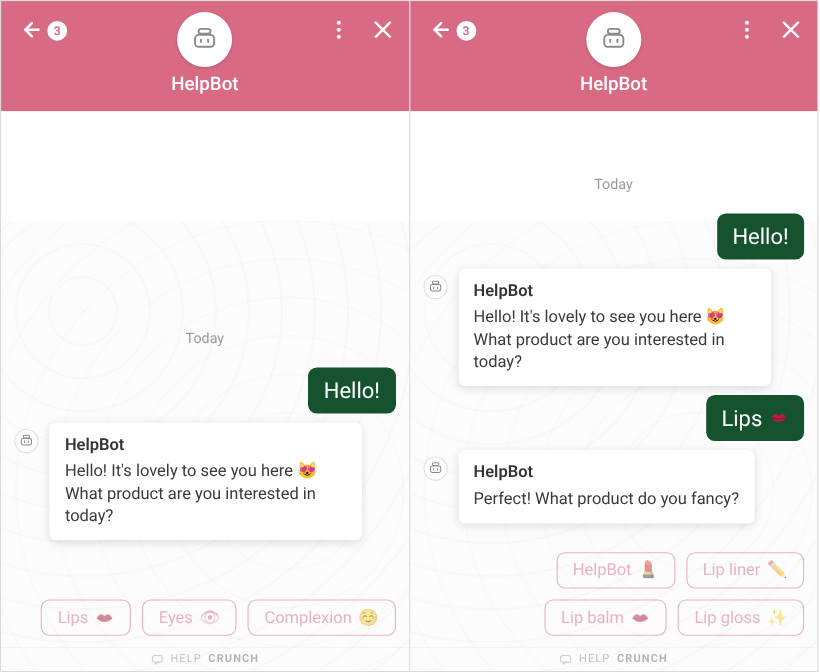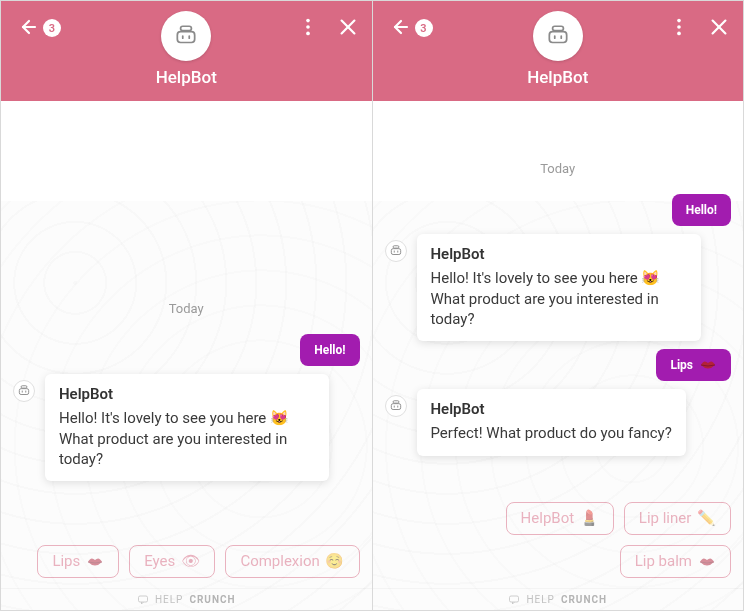--- a/index.html
+++ b/index.html
@@ -134,30 +134,29 @@
     display: flex;
     align-items: center;
     justify-content: center;
     margin-right: 10px;
     margin-bottom: auto;
     margin-top: 6px;
     flex: 0 0 auto;
   }
   .bot-mini svg { width: 14px; height: 14px; }
   .bubble-out {
-    background: #a21caf;
+    background: #14532d;
     color: #fff;
     border-radius: 8px;
     padding: 9px 14px;
-    font-size: 12px;
+    font-size: 20px;
     max-width: 70%;
     display: inline-flex;
     align-items: center;
     gap: 6px;
-    font-weight: bold;
   }
   .bubble-in {
     background: #fff;
     color: #3a3a3a;
     border-radius: 6px;
     padding: 10px 14px 12px;
     font-size: 15px;
     line-height: 1.35;
     max-width: 82%;
     box-shadow: 0 2px 8px rgba(0,0,0,0.12);
@@ -394,20 +393,24 @@
       <div class="chip">
         <span>Lip liner</span>
         <span class="em">✏️</span>
       </div>
       <div class="chip">
         <span>Lip balm</span>
         <svg class="lips-svg" viewBox="0 0 18 12">
             <use href="#lips-red"></use>
           </svg>
       </div>
+      <div class="chip">
+        <span>Lip gloss</span>
+        <span class="em">✨</span>
+      </div>
     </div>
 
     <div class="footer">
       <svg viewBox="0 0 24 24">
           <rect x="3" y="4" width="18" height="12" rx="3" fill="none" stroke="#8a8a8a" stroke-width="1.6"></rect>
           <path d="M9 16 l0 4 l4 -4" fill="none" stroke="#8a8a8a" stroke-width="1.6" stroke-linejoin="round"></path>
         </svg>
       <span>HELP</span>
         <strong>CRUNCH</strong>
     </div>

